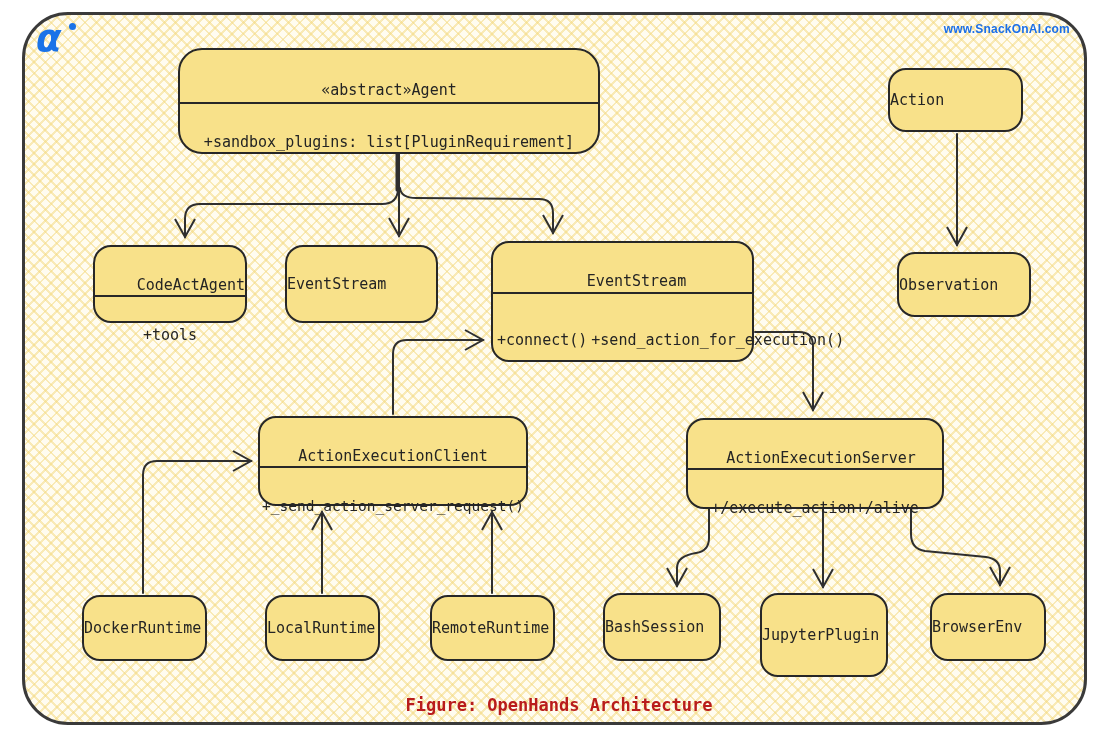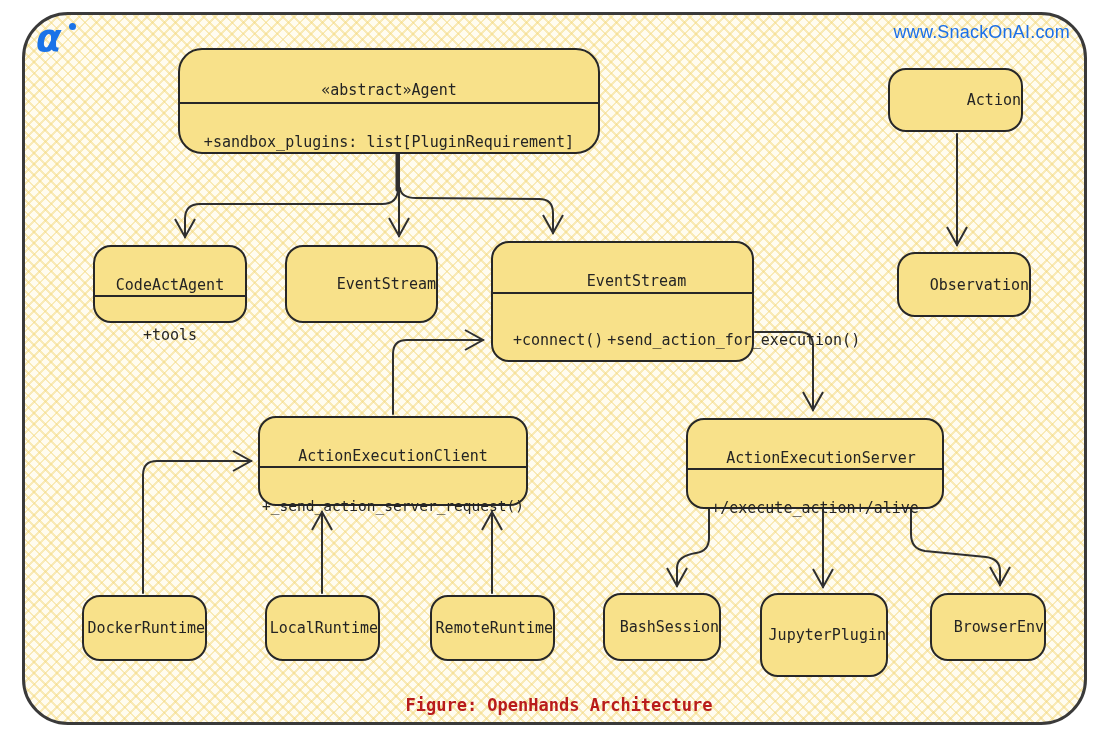--- a/index.html
+++ b/index.html
@@ -21,40 +21,40 @@
     position:absolute; left:36px; top:16px; width:52px; height:46px;
     color:#1a73e8; font-family:"DejaVu Sans", sans-serif;
     font-weight:bold; font-style:italic; font-size:37px; line-height:46px;
   }
   .logo .dot {
     position:absolute; left:33px; top:7px; width:7px; height:7px;
     border-radius:50%; background:#1a73e8;
   }
   .site {
     position:absolute; right:48px; top:22px;
-    font-family:"Liberation Sans", sans-serif; font-weight:normal;
-    font-size:18px; letter-spacing:.2px; color:#1b6fe8;
+    font-family:"Liberation Sans", sans-serif; font-weight:bold;
+    font-size:12px; letter-spacing:.2px; color:#1b6fe8;
   }
   .caption {
     position:absolute; left:0; width:1118px; top:695px; text-align:center;
     font-weight:bold; font-size:17px; color:#b91c1c;
   }
   svg.wires { position:absolute; left:0; top:0; pointer-events:none; }
 
   .node {
     position:absolute; background:#f8e18a; border:2.4px solid #272727;
     border-radius:18px; display:flex; flex-direction:column;
     font-size:15px; line-height:20px; color:#242424; white-space:nowrap;
   }
   .node.big { border-radius:24px; }
   .sec { display:flex; flex-direction:row; align-items:center; justify-content:center;margin-top:28px; }
   .sec.grow { flex:1; }
   .sec.left { align-items:flex-start; }
   .divider { border-top:2px solid #272727; width:100%; }
-  .plain { align-items:flex-end; justify-content:center;padding-left:36px; }
+  .plain { align-items:flex-start; justify-content:center; }
   .tight { font-size:14.5px;border-radius:19px; }
 </style>
 </head>
 <body>
 
 <div class="stage">
   <div class="panel"></div>
 
   <div class="logo">
     <span>α</span>
@@ -102,39 +102,39 @@
       <span>«abstract»</span>
       <span>Agent</span>
     </div>
     <div class="divider"></div>
     <div class="sec grow">
       <span>+sandbox_plugins: list[PluginRequirement]</span>
     </div>
   </div>
 
   <div class="node" style="left:93px; top:245px; width:154px; height:78px;">
-    <div class="sec" style="height:29px;">
+    <div class="sec" style="height:29px;justify-content:flex-end;">
       <span>CodeActAgent</span>
     </div>
     <div class="divider"></div>
     <div class="sec grow">
       <span>+tools</span>
     </div>
   </div>
 
   <div class="node plain" style="left:285px; top:245px; width:153px; height:78px;">
     <span>EventStream</span>
   </div>
 
   <div class="node" style="left:491px; top:241px; width:263px; height:121px;">
     <div class="sec left" style="height:42px; padding-left:28px;">
       <span>EventStream</span>
     </div>
     <div class="divider"></div>
-    <div class="sec grow" style="justify-content:space-between; padding:8px 20px 10px;">
+    <div class="sec grow" style="justify-content:space-between; padding:8px 4px 10px;">
       <span style="align-self:center;">+connect()</span>
       <span style="align-self:flex-start; padding-left:4px;">+send_action_for_execution()</span>
     </div>
   </div>
 
   <div class="node plain" style="left:888px; top:68px; width:135px; height:64px;">
     <span>Action</span>
   </div>
 
   <div class="node plain" style="left:897px; top:252px; width:134px; height:65px;">

